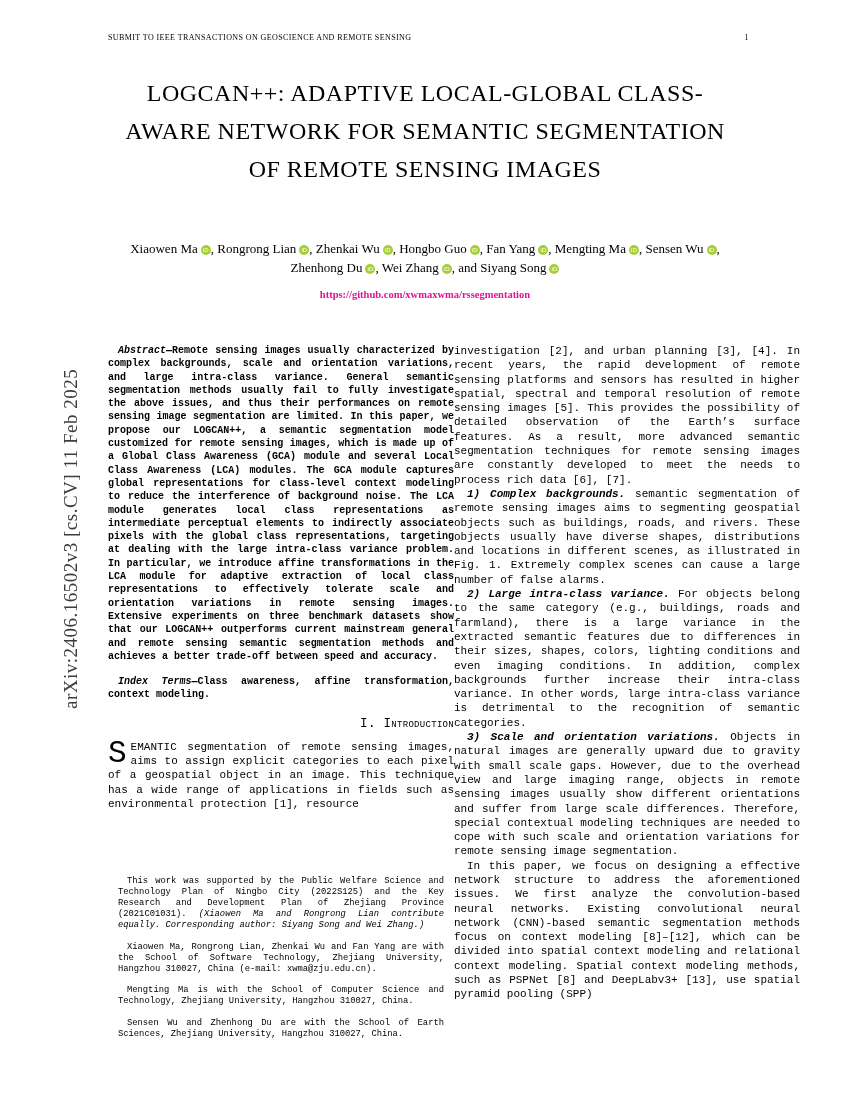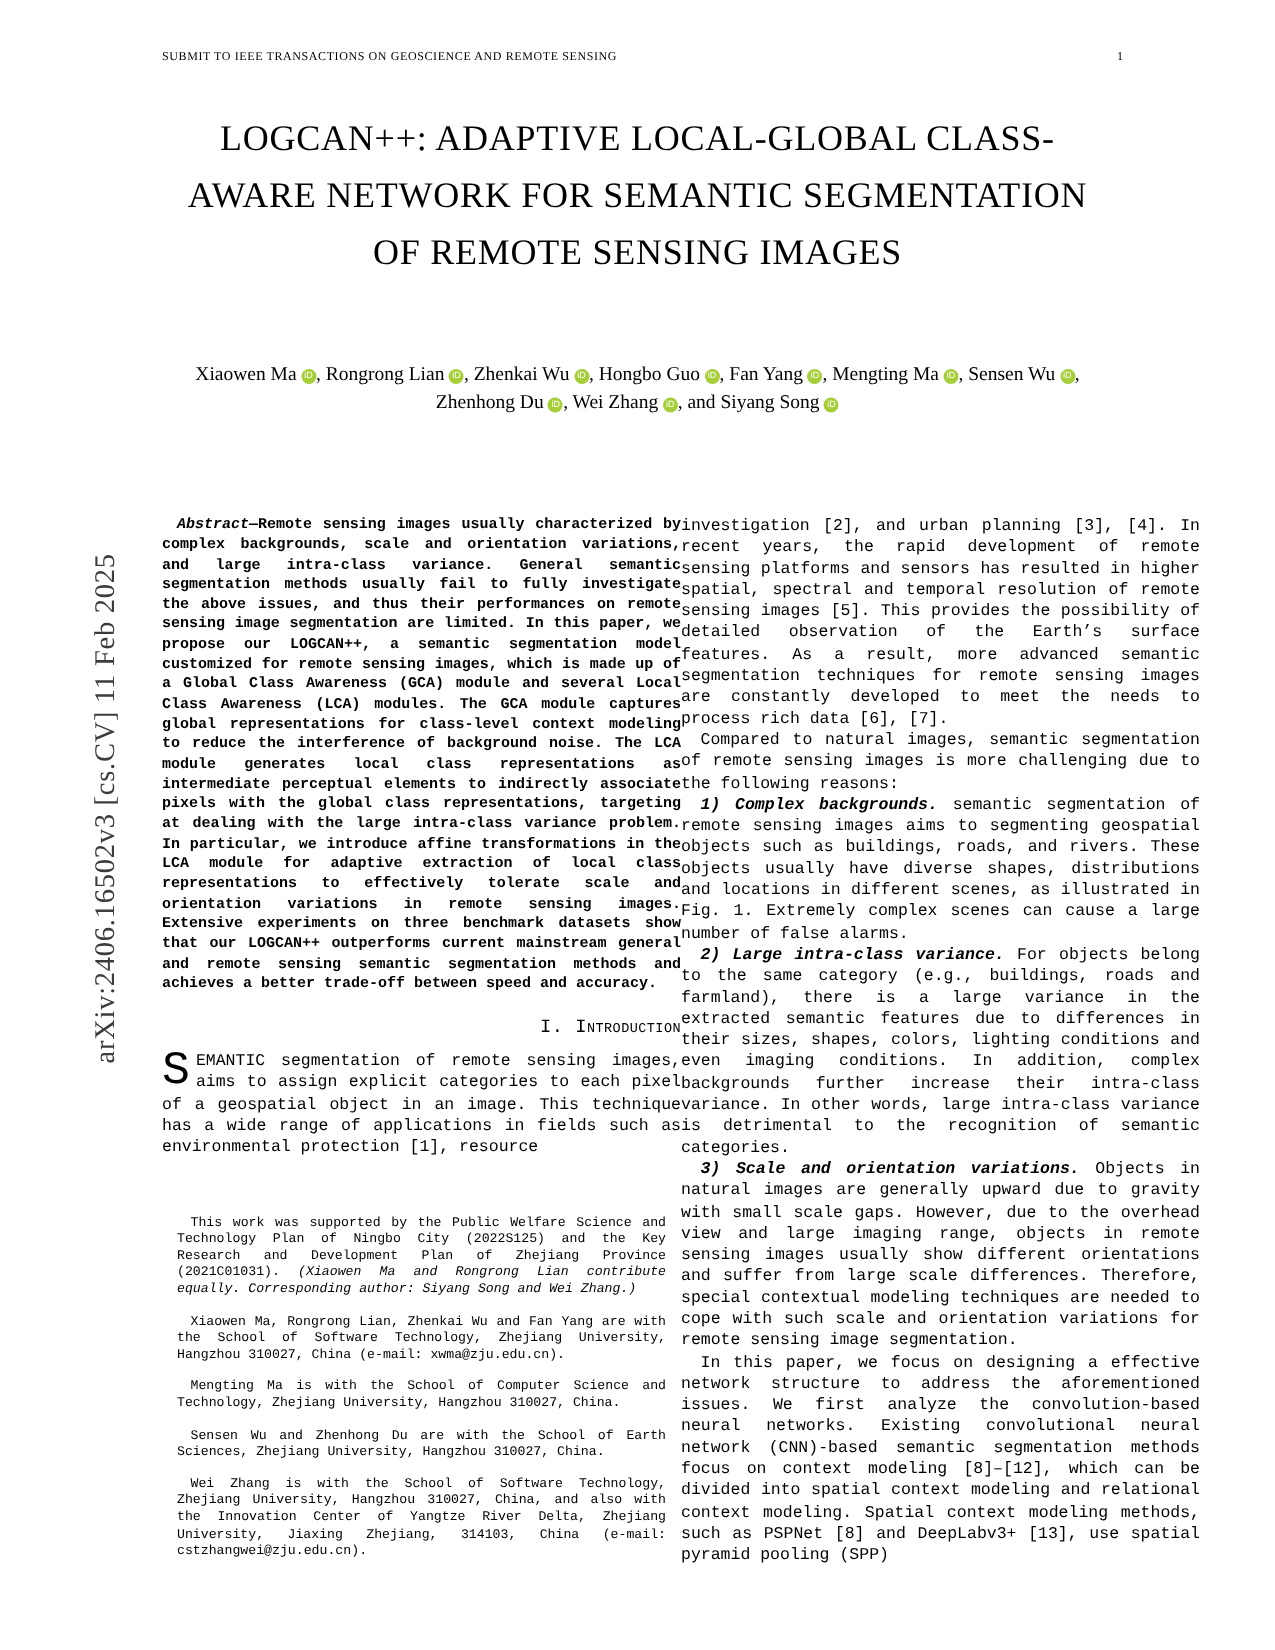--- a/index.html
+++ b/index.html
@@ -90,45 +90,47 @@
 
   <div class="runhead">
     <span>SUBMIT TO IEEE TRANSACTIONS ON GEOSCIENCE AND REMOTE SENSING</span>
     <span>1</span>
   </div>
 
   <div class="title-block">LOGCAN++: ADAPTIVE LOCAL-GLOBAL CLASS-AWARE NETWORK FOR SEMANTIC SEGMENTATION OF REMOTE SENSING IMAGES</div>
 
   <div class="authors-block"><span>Xiaowen Ma</span><span class="orcid" style="background: rgb(166, 206, 57);">iD</span>, <span>Rongrong Lian</span><span class="orcid" style="background: rgb(166, 206, 57);">iD</span>, <span>Zhenkai Wu</span><span class="orcid" style="background: rgb(166, 206, 57);">iD</span>, <span>Hongbo Guo</span><span class="orcid" style="background: rgb(166, 206, 57);">iD</span>, <span>Fan Yang</span><span class="orcid" style="background: rgb(166, 206, 57);">iD</span>, <span>Mengting Ma</span><span class="orcid" style="background: rgb(166, 206, 57);">iD</span>, <span>Sensen Wu</span><span class="orcid" style="background: rgb(166, 206, 57);">iD</span>, <span>Zhenhong Du</span><span class="orcid" style="background: rgb(166, 206, 57);">iD</span>, <span>Wei Zhang</span><span class="orcid" style="background: rgb(166, 206, 57);">iD</span>, <span>and Siyang Song</span><span class="orcid" style="background: rgb(166, 206, 57);">iD</span></div>
 
+  <div class="link-block">
+    <a href="#" style="text-decoration: none; color: rgb(224, 18, 155);">https://github.com/xwmaxwma/rssegmentation</a>
+  </div>
 
   <div class="arxiv-strip">arXiv:2406.16502v3  [cs.CV]  11 Feb 2025</div>
 
   <div class="cols">
 
     <div class="col col-left">
       <p class="abstract"><span class="lead-italic">Abstract—</span><span>Remote sensing images usually characterized by complex backgrounds, scale and orientation variations, and large intra-class variance. General semantic segmentation methods usually fail to fully investigate the above issues, and thus their performances on remote sensing image segmentation are limited. In this paper, we propose our LOGCAN++, a semantic segmentation model customized for remote sensing images, which is made up of a Global Class Awareness (GCA) module and several Local Class Awareness (LCA) modules. The GCA module captures global representations for class-level context modeling to reduce the interference of background noise. The LCA module generates local class representations as intermediate perceptual elements to indirectly associate pixels with the global class representations, targeting at dealing with the large intra-class variance problem. In particular, we introduce affine transformations in the LCA module for adaptive extraction of local class representations to effectively tolerate scale and orientation variations in remote sensing images. Extensive experiments on three benchmark datasets show that our LOGCAN++ outperforms current mainstream general and remote sensing semantic segmentation methods and achieves a better trade-off between speed and accuracy.</span></p>
 
+      <p class="index-terms"><span class="lead-italic">Index Terms—</span><span>Class awareness, affine transformation, context modeling.</span></p>
 
       <h2 class="sec-head">I. Introduction</h2>
 
       <p class="body-p noindent"><span class="dropcap">S</span><span>EMANTIC</span><span> segmentation of remote sensing images, aims to assign explicit categories to each pixel of a geospatial object in an image. This technique has a wide range of applications in fields such as environmental protection [1], resource</span></p>
 
       <div class="footnotes">
         <p><span>This work was supported by the Public Welfare Science and Technology Plan of Ningbo City (2022S125) and the Key Research and Development Plan of Zhejiang Province (2021C01031). </span><span class="fn-italic">(Xiaowen Ma and Rongrong Lian contribute equally. Corresponding author: Siyang Song and Wei Zhang.)</span></p>
         <p>Xiaowen Ma, Rongrong Lian, Zhenkai Wu and Fan Yang are with the School of Software Technology, Zhejiang University, Hangzhou 310027, China (e-mail: xwma@zju.edu.cn).</p>
         <p>Mengting Ma is with the School of Computer Science and Technology, Zhejiang University, Hangzhou 310027, China.</p>
         <p>Sensen Wu and Zhenhong Du are with the School of Earth Sciences, Zhejiang University, Hangzhou 310027, China.</p>
-        <p>Wei Zhang is with the School of Software Technology, Zhejiang University, Hangzhou 310027, China, and also with the Innovation Center of Yangtze River Delta, Zhejiang University, Jiaxing Zhejiang, 314103, China (e-mail: cstzhangwei@zju.edu.cn).</p>
       </div>
     </div>
 
     <div class="col col-right">
       <p class="body-p noindent">investigation [2], and urban planning [3], [4]. In recent years, the rapid development of remote sensing platforms and sensors has resulted in higher spatial, spectral and temporal resolution of remote sensing images [5]. This provides the possibility of detailed observation of the Earth’s surface features. As a result, more advanced semantic segmentation techniques for remote sensing images are constantly developed to meet the needs to process rich data [6], [7].</p>
-      <p class="body-p">Compared to natural images, semantic segmentation of remote sensing images is more challenging due to the following reasons:</p>
       <p class="body-p"><span class="item-lead">1) Complex backgrounds.</span><span> semantic segmentation of remote sensing images aims to segmenting geospatial objects such as buildings, roads, and rivers. These objects usually have diverse shapes, distributions and locations in different scenes, as illustrated in Fig. 1. Extremely complex scenes can cause a large number of false alarms.</span></p>
       <p class="body-p"><span class="item-lead">2) Large intra-class variance.</span><span> For objects belong to the same category (e.g., buildings, roads and farmland), there is a large variance in the extracted semantic features due to differences in their sizes, shapes, colors, lighting conditions and even imaging conditions. In addition, complex backgrounds further increase their intra-class variance. In other words, large intra-class variance is detrimental to the recognition of semantic categories.</span></p>
       <p class="body-p"><span class="item-lead">3) Scale and orientation variations.</span><span> Objects in natural images are generally upward due to gravity with small scale gaps. However, due to the overhead view and large imaging range, objects in remote sensing images usually show different orientations and suffer from large scale differences. Therefore, special contextual modeling techniques are needed to cope with such scale and orientation variations for remote sensing image segmentation.</span></p>
       <p class="body-p">In this paper, we focus on designing a effective network structure to address the aforementioned issues. We first analyze the convolution-based neural networks. Existing convolutional neural network (CNN)-based semantic segmentation methods focus on context modeling [8]–[12], which can be divided into spatial context modeling and relational context modeling. Spatial context modeling methods, such as PSPNet [8] and DeepLabv3+ [13], use spatial pyramid pooling (SPP)</p>
     </div>
 
   </div>
 </div>
 
 </body></html>

